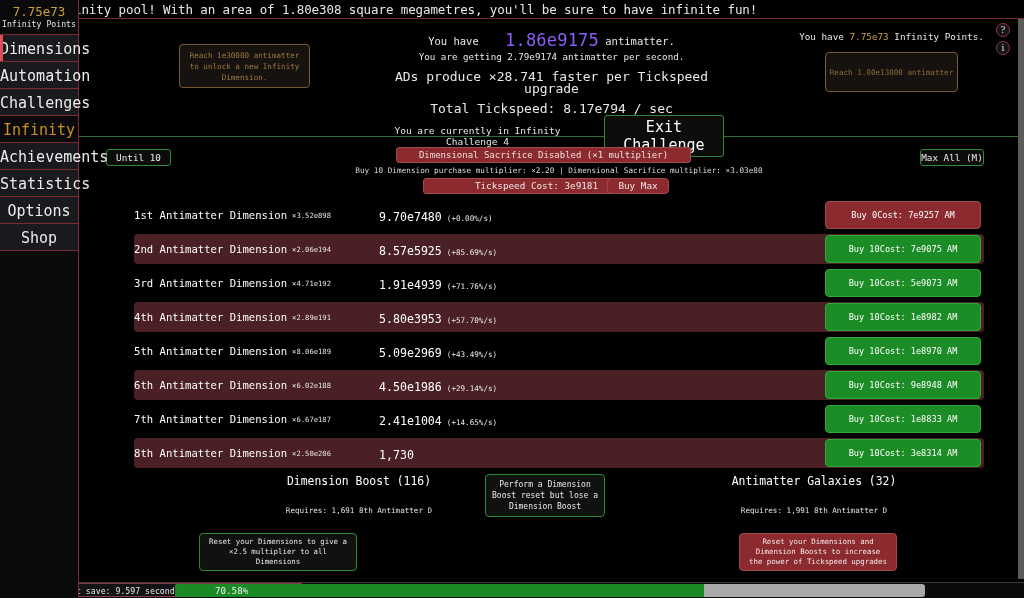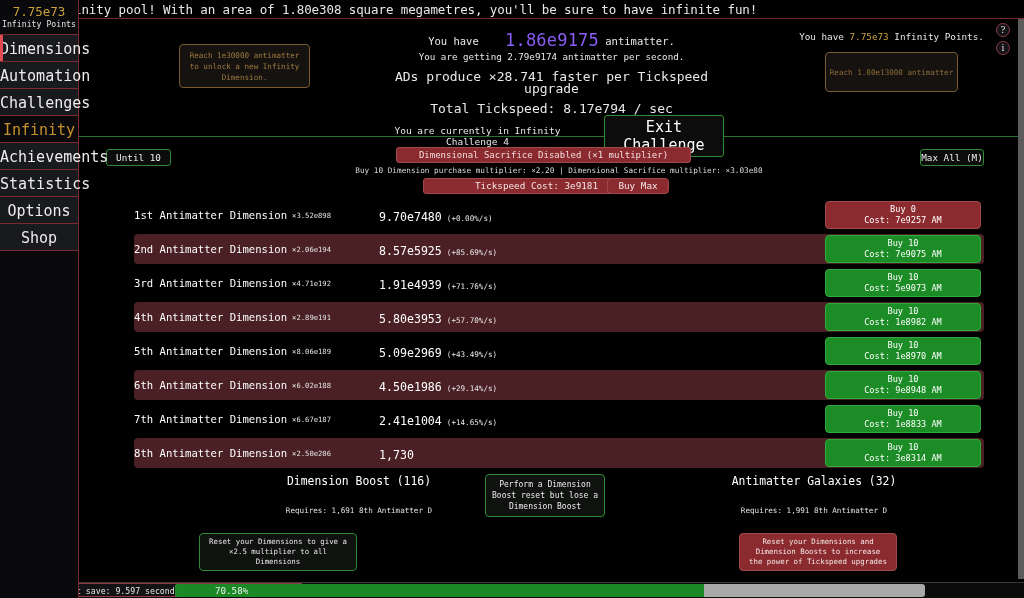--- a/index.html
+++ b/index.html
@@ -131,21 +131,21 @@
   }
   .dim-row.hl { background: #4a2024; }
   .dim-name { color: #fff; font-size: 10.6px; white-space: nowrap; }
   .dim-mult { color: #e4e4e4; font-size: 7.2px; margin-left: 5px; }
   .dim-amt-wrap { position: absolute; left: 245px; white-space: nowrap; }
   .dim-amt { color: #fff; font-size: 11.6px; }
   .dim-rate { color: #e8e8e8; font-size: 7.6px; margin-left: 5px; }
   .buy-btn {
     position: absolute; left: 691px; top: 1px; width: 156px; height: 28px;
     border-radius: 4px; color: #fff; font-size: 8.6px; line-height: 11px;
-    display: flex; flex-direction: column; align-items: center;
+    display: flex; flex-direction: row; align-items: center;
     justify-content: center; cursor: pointer; text-align: center;
   }
   .buy-btn.green { background: #1c8c26; border: 1px solid #33a83d; }
   .buy-btn.red   { background: #8b2b2f; border: 1px solid #a04a4c; }
 
   
   .reset-area { position: absolute; left: 79px; top: 470px; width: 945px; height: 110px; }
   .rs-title { color: #fff; font-size: 11.4px; text-align: center; }
   .rs-req { color: #e2e2e2; font-size: 7.6px; text-align: center; margin-top: 18px; }
   .col-boost { position: absolute; left: 120px; top: 4px; width: 320px; }

